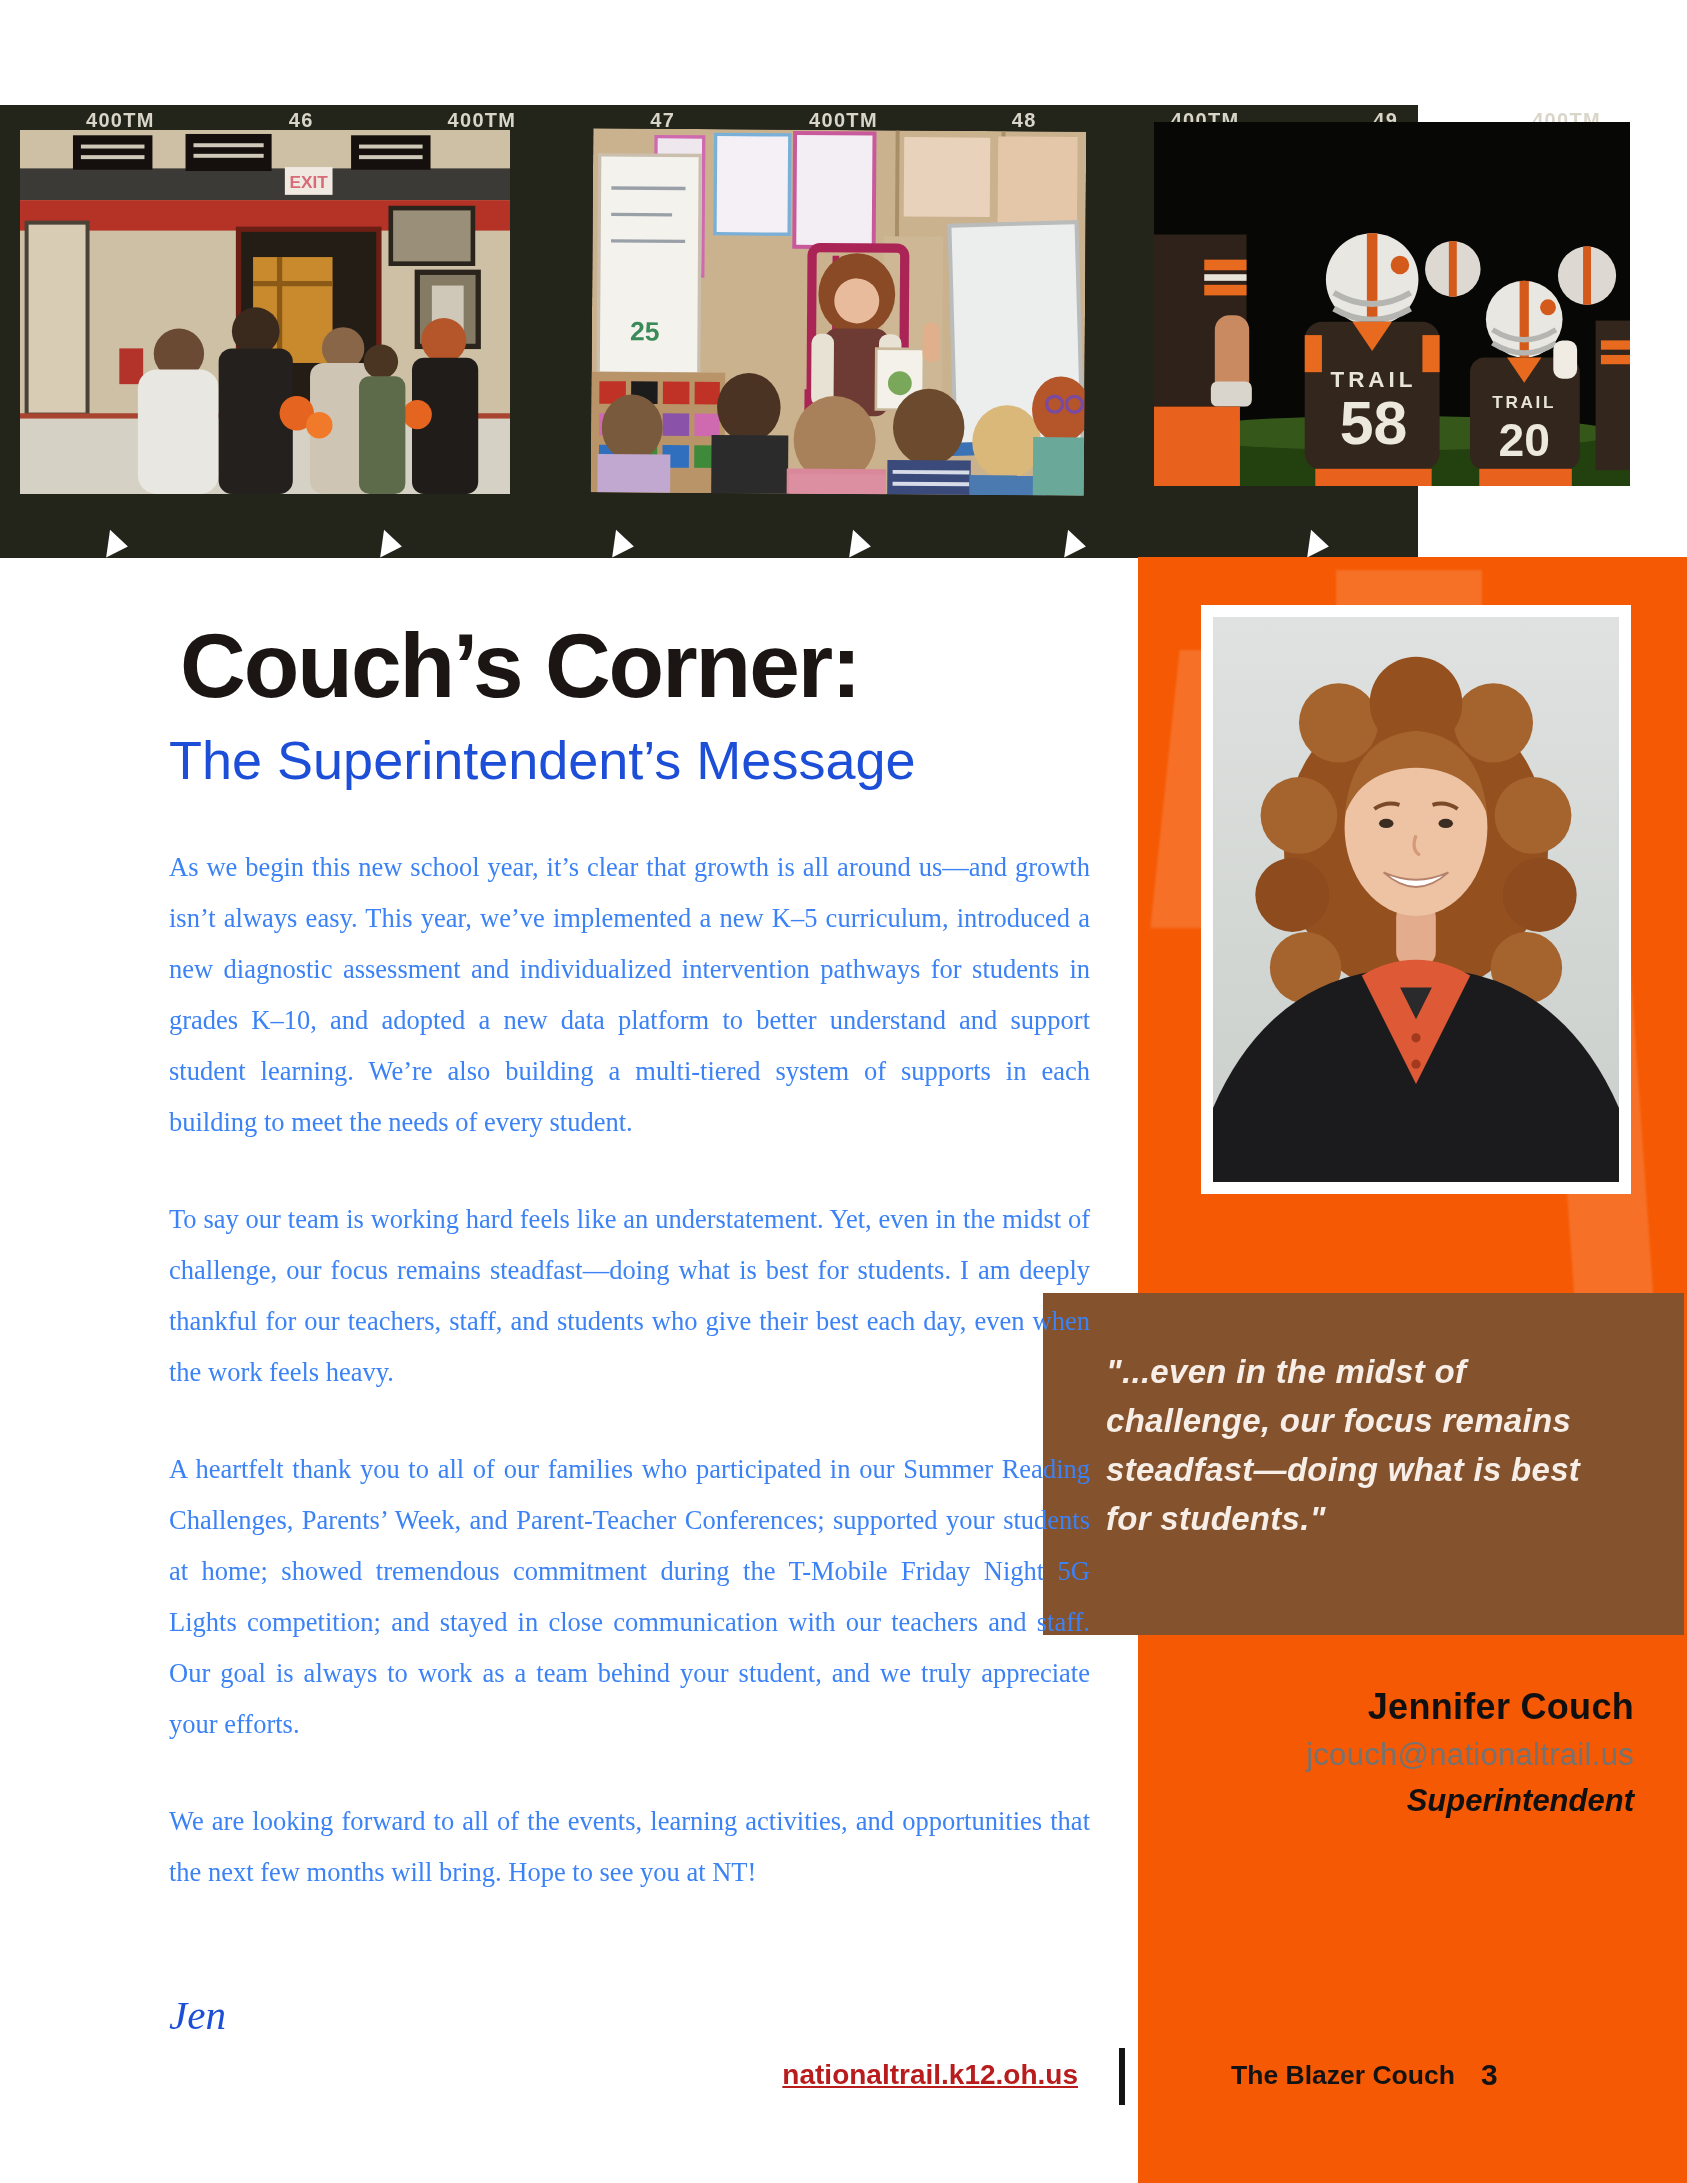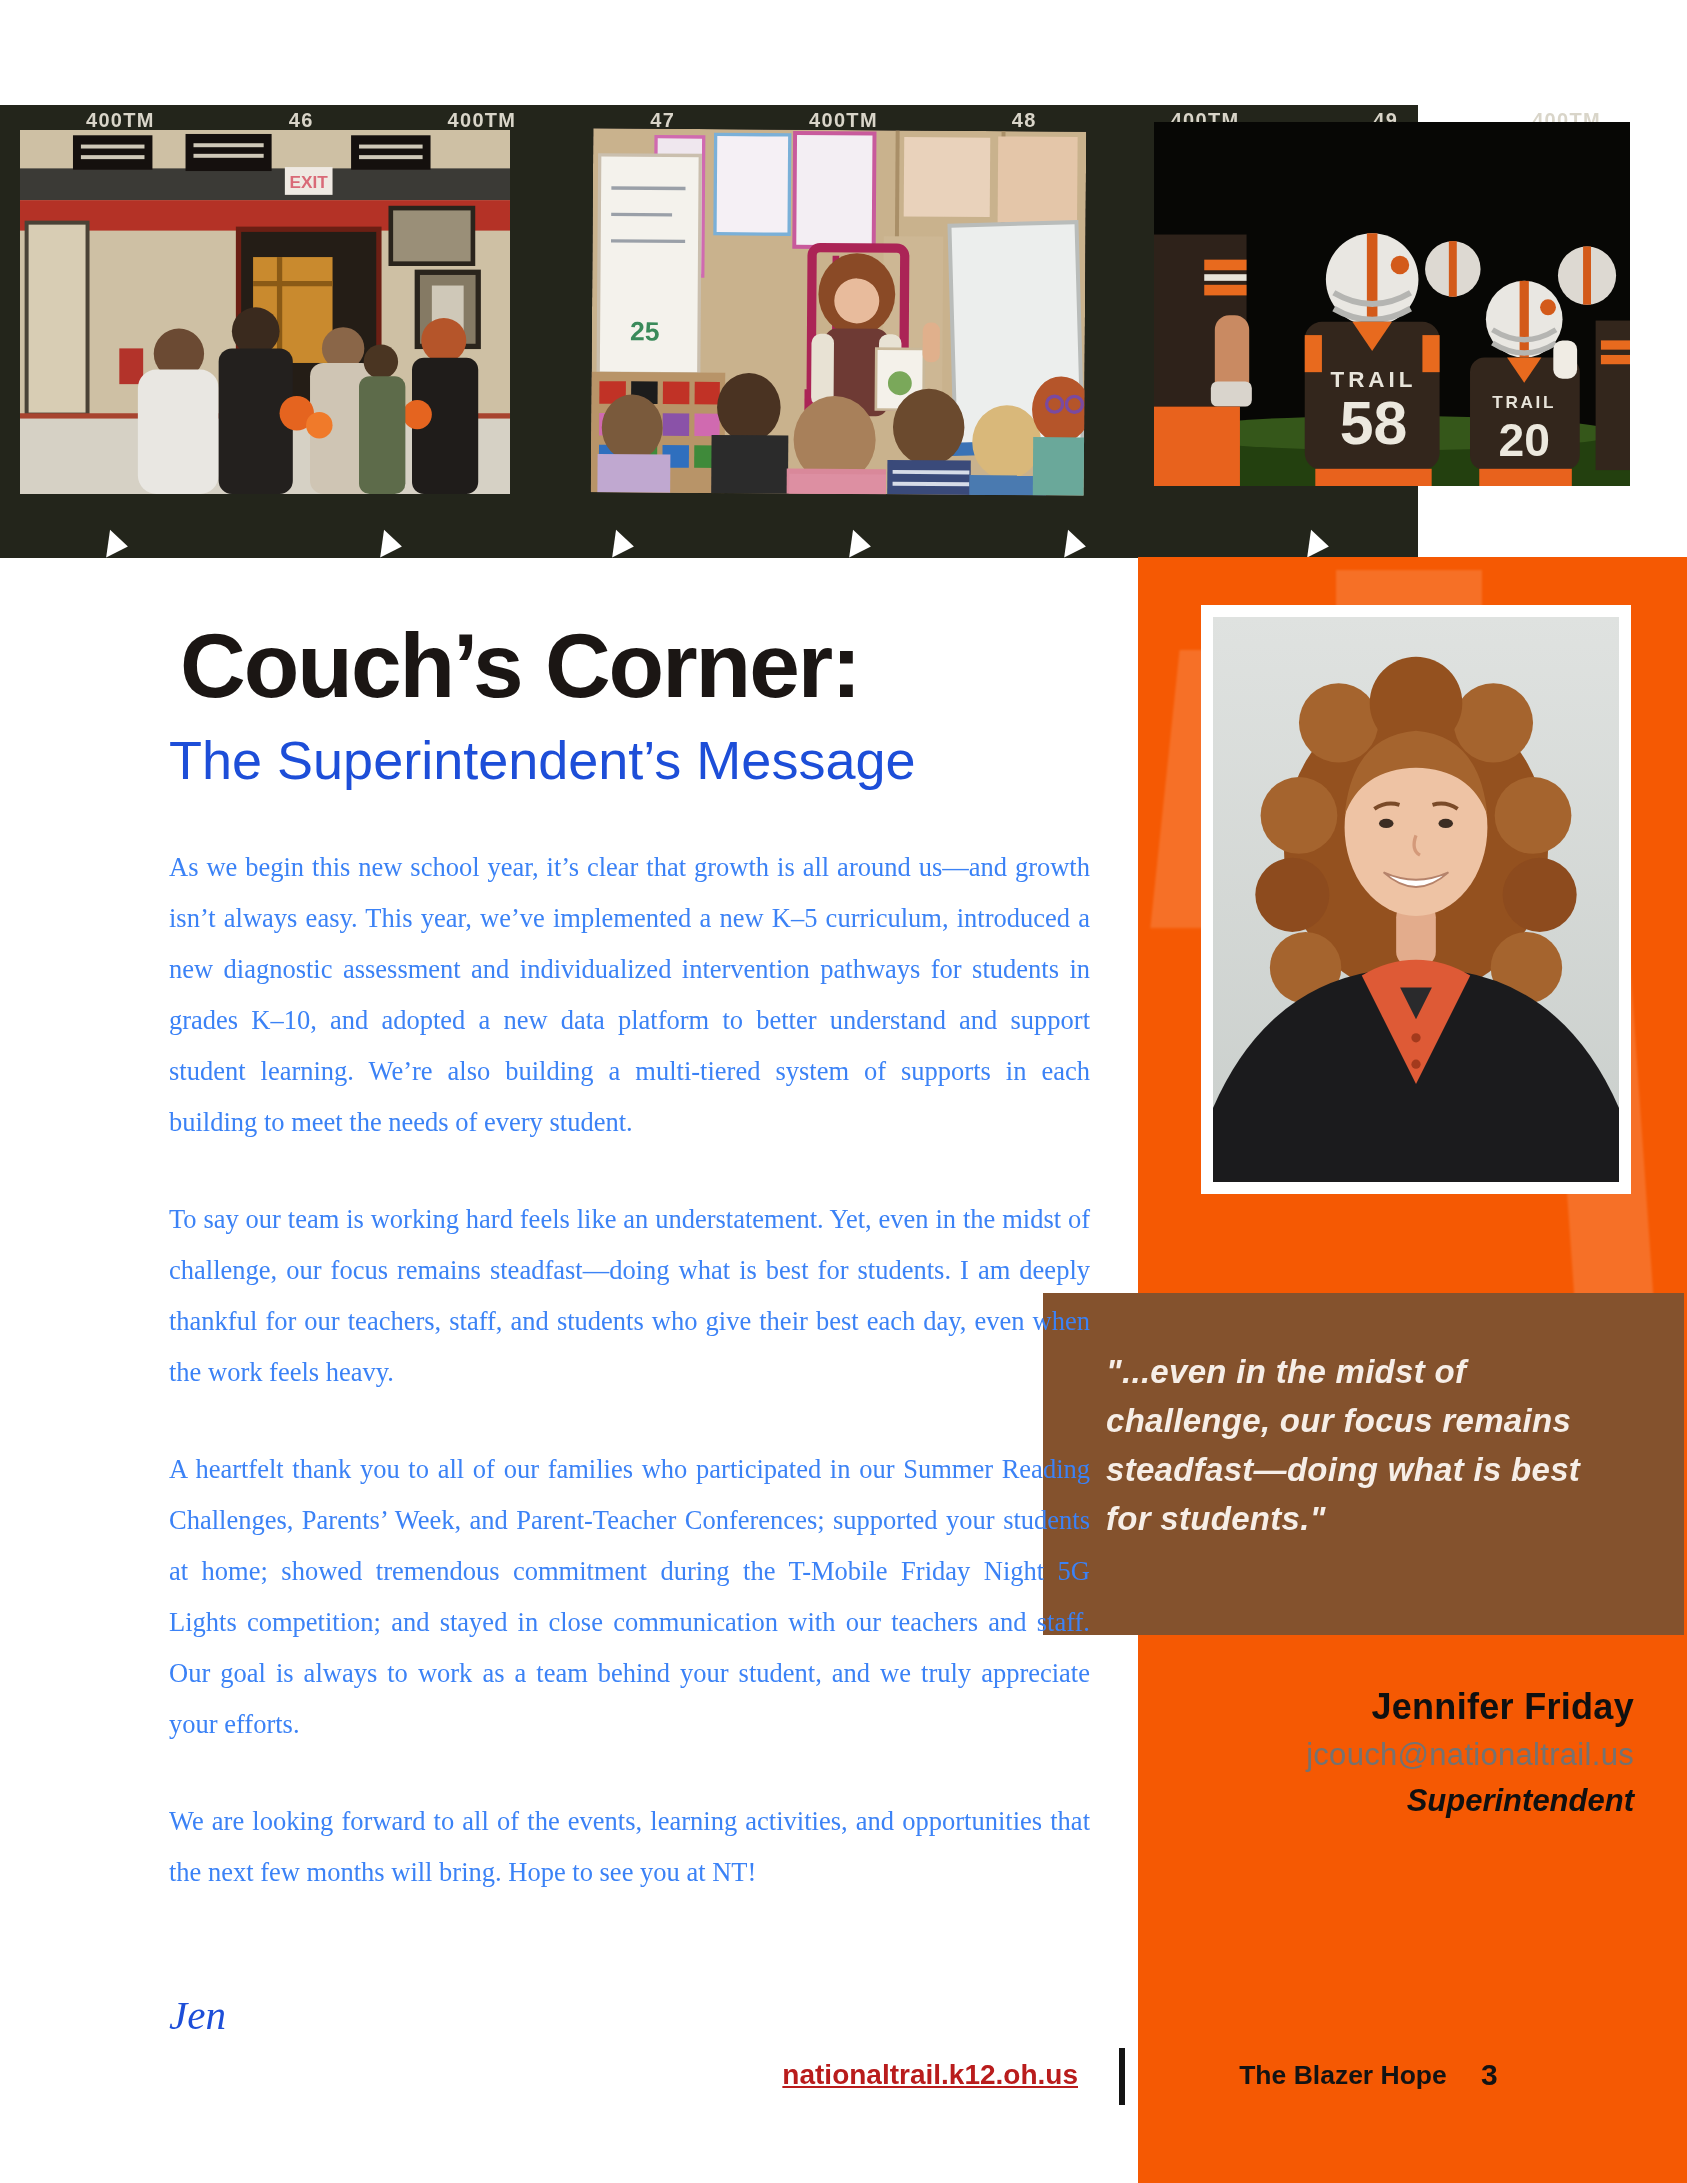--- a/index.html
+++ b/index.html
@@ -287,34 +287,34 @@
         <path d="M258 386 Q307 430 356 386 Q307 408 258 386 Z" fill="#ffffff" stroke="#b5836b" stroke-width="3"></path>
       </svg>
     </div>
   </div>
 
   <div class="quote-box">
     <div class="quote-text">"...even in the midst of challenge, our focus remains steadfast—doing what is best for students."</div>
   </div>
 
   <div class="contact">
-    <div class="name">Jennifer Friday</div>
+    <div class="name">Jennifer Couch</div>
     <a class="email" href="#">jcouch@nationaltrail.us</a>
     <div class="role">Superintendent</div>
   </div>
 
   <div class="article">
     <h1>Couch’s Corner:</h1>
     <h2>The Superintendent’s Message</h2>
     <div class="para first">As we begin this new school year, it’s clear that growth is all around us—and growth isn’t always easy. This year, we’ve implemented a new K–5 curriculum, introduced a new diagnostic assessment and individualized intervention pathways for students in grades K–10, and adopted a new data platform to better understand and support student learning. We’re also building a multi-tiered system of supports in each building to meet the needs of every student.</div>
     <div class="para">To say our team is working hard feels like an understatement. Yet, even in the midst of challenge, our focus remains steadfast—doing what is best for students. I am deeply thankful for our teachers, staff, and students who give their best each day, even when the work feels heavy.</div>
     <div class="para">A heartfelt thank you to all of our families who participated in our Summer Reading Challenges, Parents’ Week, and Parent-Teacher Conferences; supported your students at home; showed tremendous commitment during the T-Mobile Friday Night 5G Lights competition; and stayed in close communication with our teachers and staff. Our goal is always to work as a team behind your student, and we truly appreciate your efforts.</div>
     <div class="para">We are looking forward to all of the events, learning activities, and opportunities that the next few months will bring. Hope to see you at NT!</div>
   </div>
   <div class="signature">Jen</div>
 
   <a class="footer-site" href="#">nationaltrail.k12.oh.us</a>
   <div class="footer-bar"></div>
-  <div class="footer-pub">The Blazer Hope</div>
+  <div class="footer-pub">The Blazer Couch</div>
   <div class="footer-page">3</div>
 
 </div>
 
 
 </body></html>

